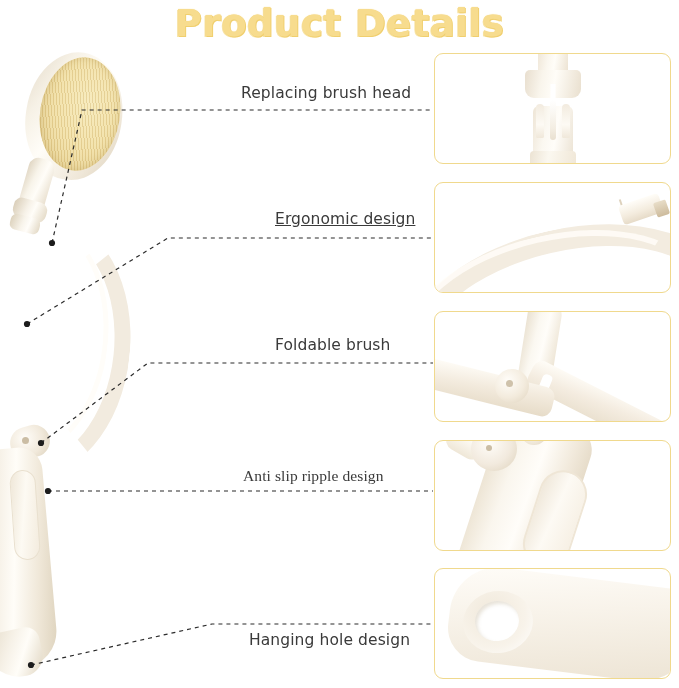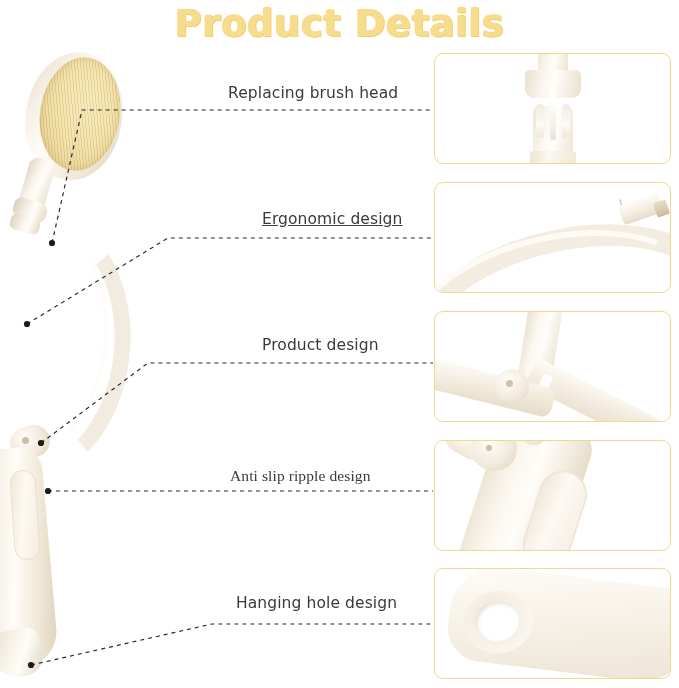--- a/index.html
+++ b/index.html
@@ -271,26 +271,27 @@
   }
 
   
   .label {
     position: absolute;
     font-family: "DejaVu Sans", sans-serif;
     font-size: 15.5px;
     color: #3a3a3a;
     white-space: nowrap;
     letter-spacing: .1px;
+    margin-left: 13px;
   }
   .lbl1 { left: 228px; top: 84px; }
   .lbl2 { left: 262px; top: 210px; text-decoration: underline; }
   .lbl3 { left: 262px; top: 336px; }
   .lbl4 { left: 230px; top: 467px; font-family: Liberation Serif, serif; }
-  .lbl5 { left: 236px; top: 594px; }
+  .lbl5 { left: 236px; top: 631px; }
 
   
   .product { position: absolute; left: 0; top: 0; width: 230px; height: 688px; }
 
   .brush-head-back {
     position: absolute;
     left: 26px; top: 52px;
     width: 96px; height: 128px;
     background: linear-gradient(118deg,#e4dac8 0%,#f6f1e6 24%,#fffdf8 46%,#efe7d8 78%,#ddd2bd 100%);
     border-radius: 50% 50% 48% 48%;
@@ -499,15 +500,15 @@
     <circle cx="52" cy="243" r="3.1"></circle>
     <circle cx="27" cy="324" r="3.1"></circle>
     <circle cx="41" cy="443" r="3.1"></circle>
     <circle cx="48" cy="491" r="3.1"></circle>
     <circle cx="31" cy="665" r="3.1"></circle>
   </g>
 </svg>
 
 <div class="label lbl1">Replacing brush head</div>
 <div class="label lbl2">Ergonomic design</div>
-<div class="label lbl3">Product design</div>
+<div class="label lbl3">Foldable brush</div>
 <div class="label lbl4">Anti slip ripple design</div>
 <div class="label lbl5">Hanging hole design</div>
 
 </body></html>

